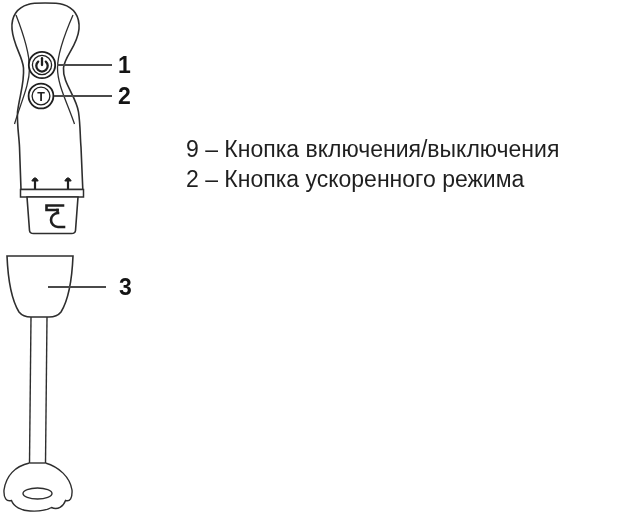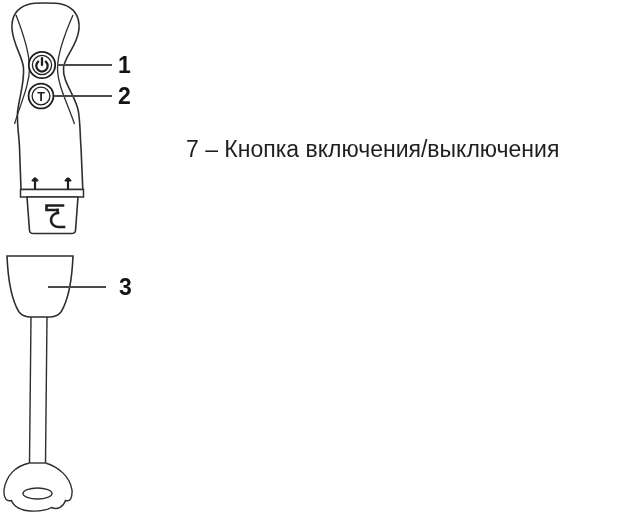--- a/index.html
+++ b/index.html
@@ -127,16 +127,17 @@
       <path d="M 54 96 H 112"></path>
       <path d="M 48 287 H 106"></path>
     </g>
   </svg>
 
   <span class="callout callout-1">1</span>
   <span class="callout callout-2">2</span>
   <span class="callout callout-3">3</span>
 
   <div class="legend">
-    <div class="legend-line">7 – Кнопка включения/выключения</div>
+    <div class="legend-line">9 – Кнопка включения/выключения</div>
+    <div class="legend-line">2 – Кнопка ускоренного режима</div>
   </div>
 
 </div>
 
 </body></html>

